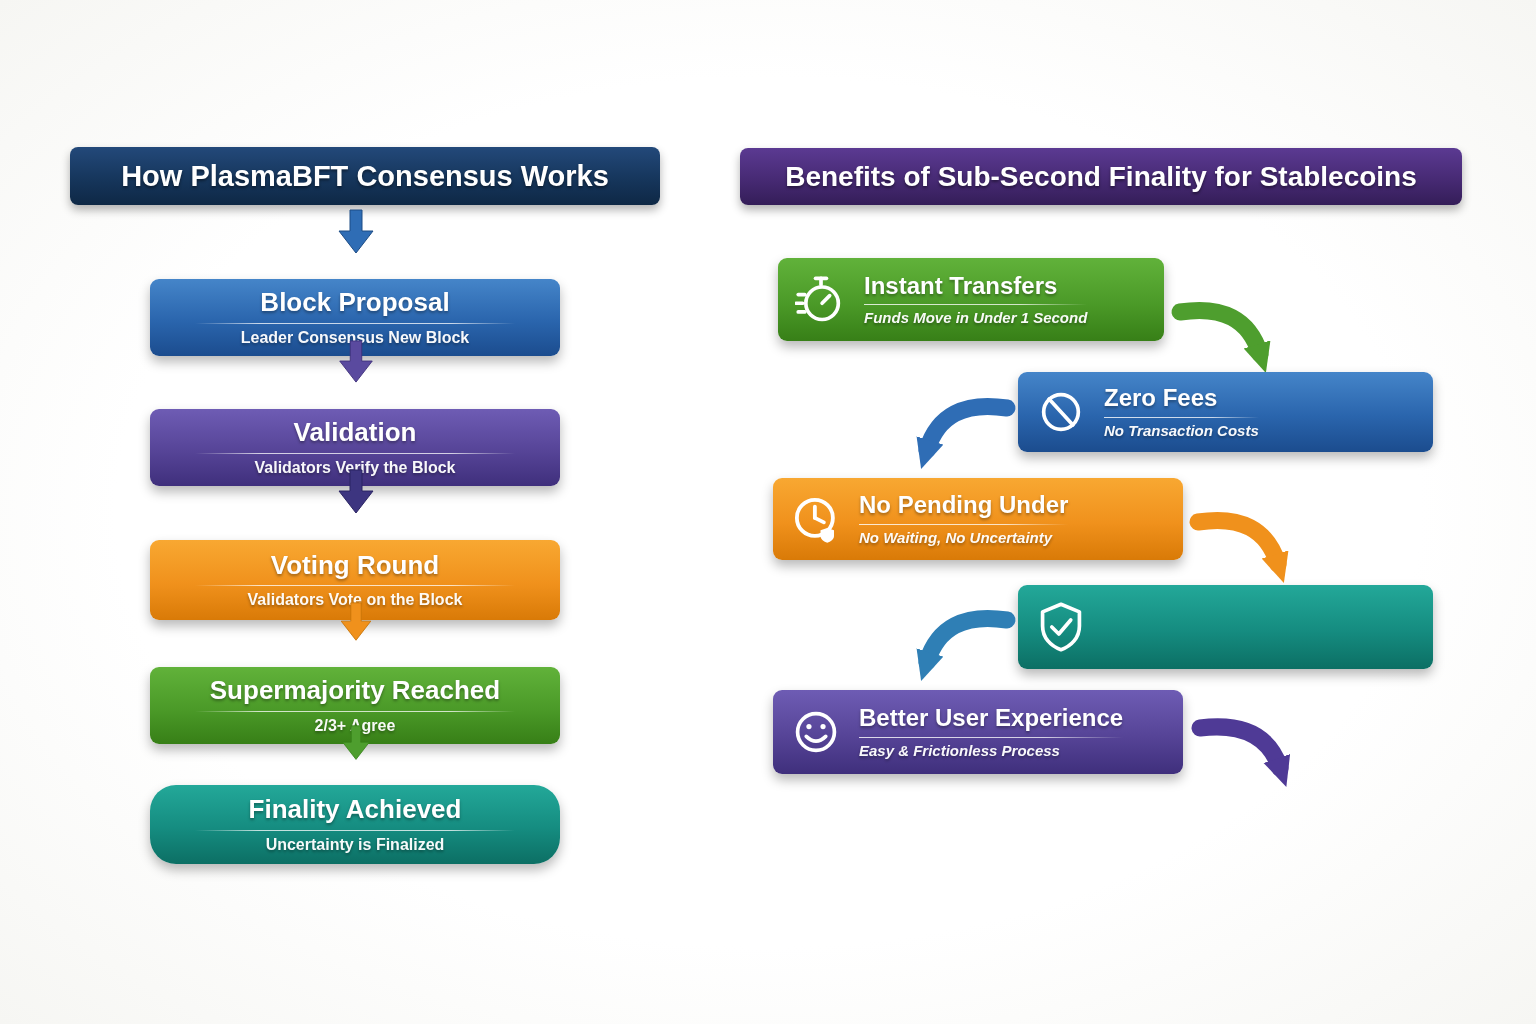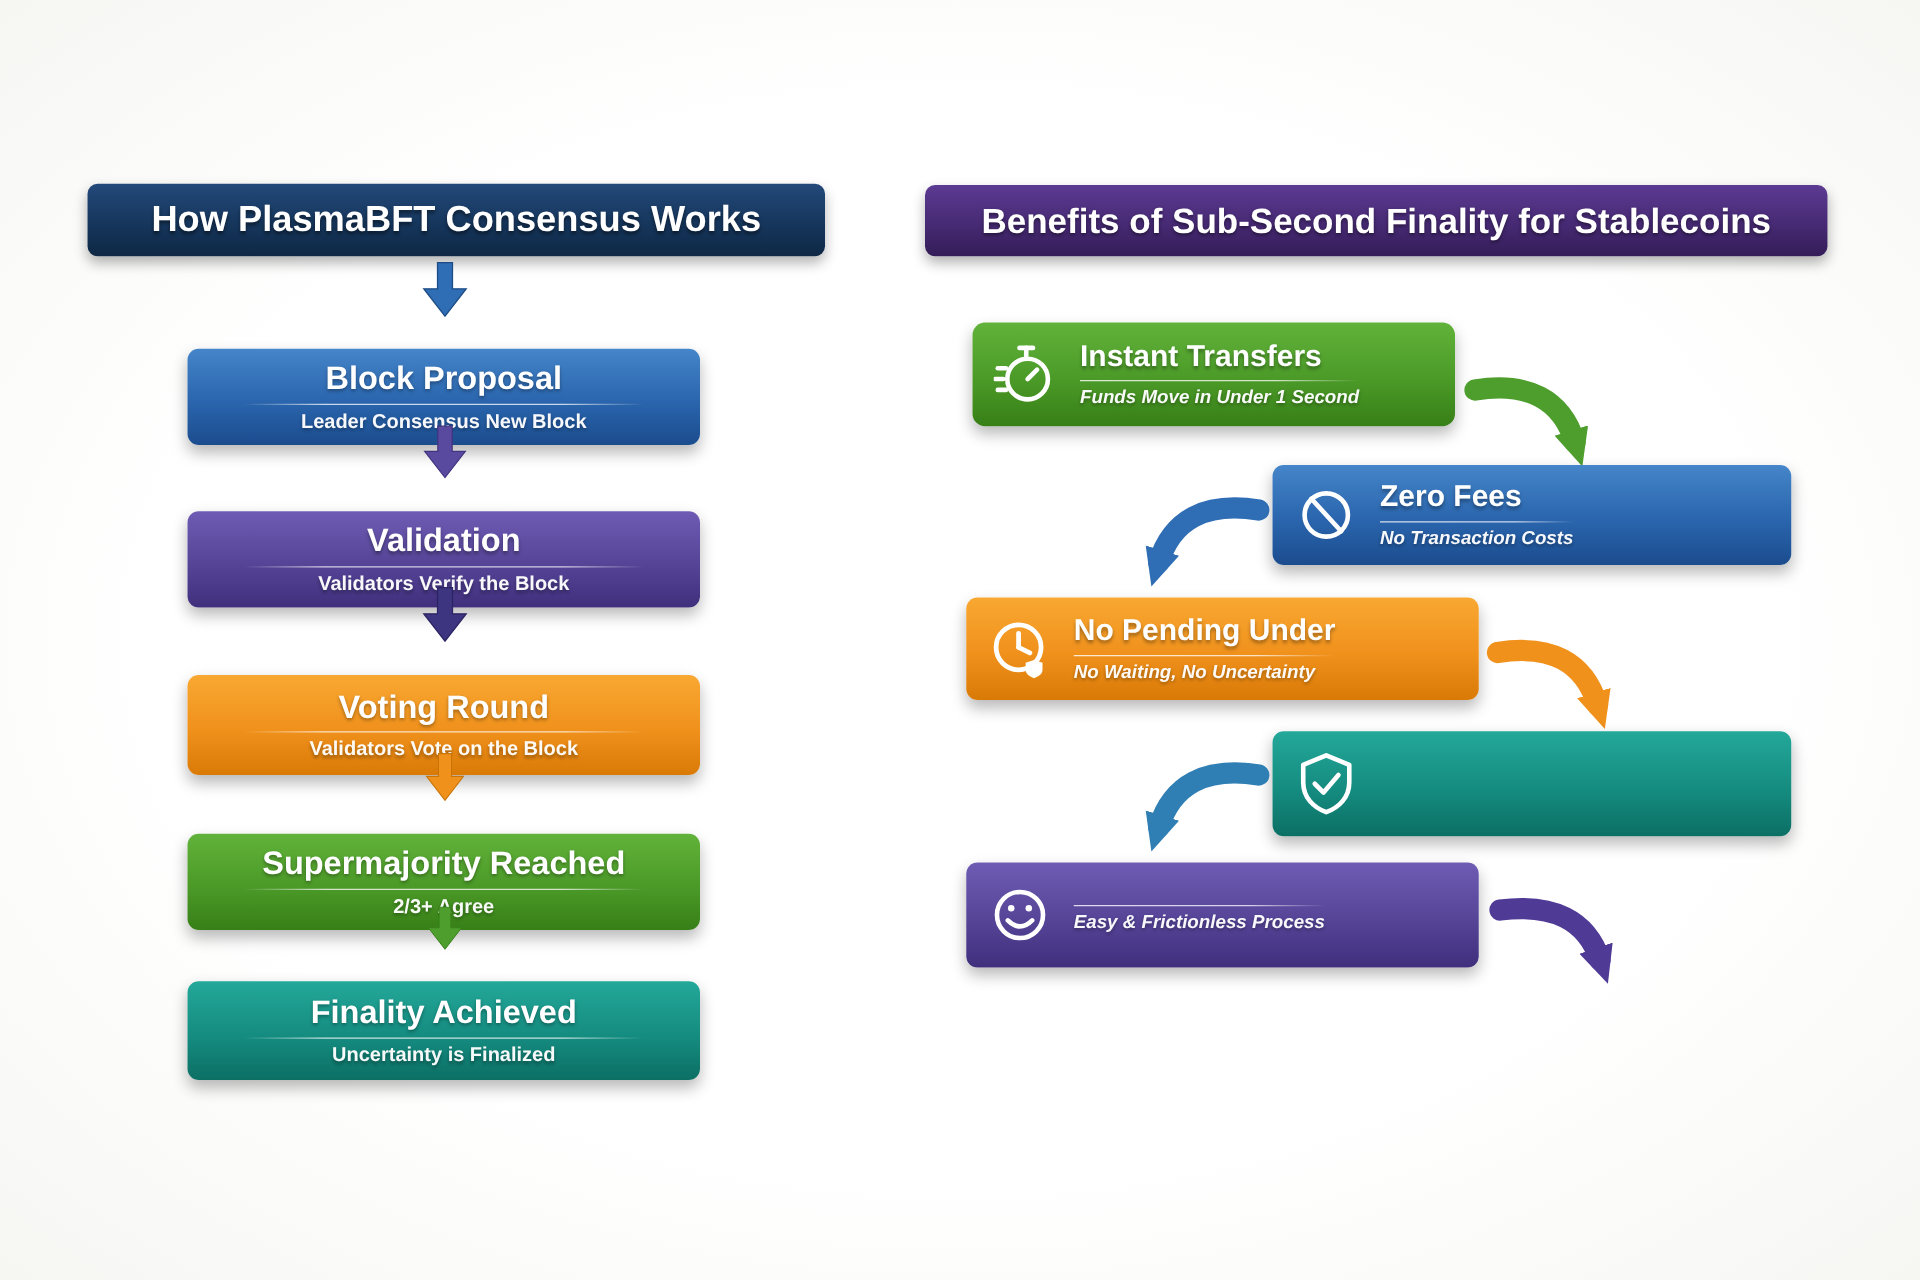--- a/index.html
+++ b/index.html
@@ -30,21 +30,21 @@
     margin-top:22px;
   }
   .box .title{font-size:26px;font-weight:bold;line-height:1.1;}
   .box .rule{height:1px;width:78%;margin:6px auto 5px auto;
     background:linear-gradient(90deg,rgba(255,255,255,0) 0%,rgba(255,255,255,0.75) 20%,rgba(255,255,255,0.75) 80%,rgba(255,255,255,0) 100%);}
   .box .subtitle{font-size:16px;font-weight:bold;opacity:.96;}
   .c-blue  {background:linear-gradient(180deg,#4585c9 0%,#2a65ad 55%,#1b4c8e 100%);}
   .c-purple{background:linear-gradient(180deg,#6e5cb4 0%,#564497 55%,#3f2f7c 100%);}
   .c-orange{background:linear-gradient(180deg,#f8a832 0%,#f0911c 55%,#d97a07 100%);}
   .c-green {background:linear-gradient(180deg,#61b23a 0%,#4b9a28 55%,#377f17 100%);}
-  .c-teal  {background:linear-gradient(180deg,#23a899 0%,#158c80 55%,#0c6f64 100%);}
+  .c-teal  {background:linear-gradient(180deg,#23a899 0%,#158c80 55%,#0c6f64 100%);border-radius:26px;}
   
   .benefit{
     border-radius:9px;color:#fff;
     box-shadow:0 6px 12px rgba(0,0,0,0.28);
     display:flex;align-items:center;
     text-shadow:0 2px 3px rgba(0,0,0,0.35);
   }
   .benefit .icon-wrap{width:86px;display:flex;align-items:center;justify-content:center;flex:0 0 86px;}
   .benefit .txt{display:flex;flex-direction:column;align-items:flex-start;padding-right:10px;}
   .benefit .title{font-size:24px;font-weight:bold;line-height:1.1;}
@@ -109,21 +109,21 @@
 <div class="abs box c-teal" style="left:150px;top:763px;width:410px;height:79px;">
   <div class="title">Finality Achieved</div>
   <div class="rule"></div>
   <div class="subtitle">Uncertainty is Finalized</div>
 </div>
 
 <div class="abs banner violet" style="left:740px;top:148px;width:722px;height:57px;font-size:28px;">
   <span>Benefits of Sub-Second Finality for Stablecoins</span>
 </div>
 
-<div class="abs benefit c-green" style="left:778px;top:258px;width:386px;height:83px;border-radius:10px;">
+<div class="abs benefit c-green" style="left:778px;top:258px;width:386px;height:83px;">
   <div class="icon-wrap">
     <svg width="52" height="52" viewBox="0 0 48 48" fill="none" stroke="#ffffff" stroke-width="3.4" stroke-linecap="round">
       <line x1="19" y1="4" x2="29" y2="4"></line>
         <line x1="24" y1="4" x2="24" y2="10"></line>
       <circle cx="25" cy="27" r="15"></circle>
       <line x1="25" y1="27" x2="32" y2="20"></line>
       <line x1="3" y1="19" x2="9" y2="19"></line>
         <line x1="1" y1="27" x2="7" y2="27"></line>
         <line x1="3" y1="35" x2="9" y2="35"></line>
     </svg>
@@ -213,20 +213,21 @@
 <div class="abs benefit c-purple" style="left:773px;top:690px;width:410px;height:84px;">
   <div class="icon-wrap">
     <svg width="52" height="52" viewBox="0 0 48 48" fill="none" stroke="#ffffff" stroke-width="3.4" stroke-linecap="round">
       <circle cx="24" cy="24" r="17"></circle>
       <circle cx="17.5" cy="19" r="2.4" fill="#ffffff" stroke="none"></circle>
       <circle cx="30.5" cy="19" r="2.4" fill="#ffffff" stroke="none"></circle>
       <path d="M15 28 Q24 37 33 28"></path>
     </svg>
   </div>
   <div class="txt">
+    <div class="title">Better User Experience</div>
     <div class="rule"></div>
     <div class="subtitle">Easy &amp; Frictionless Process</div>
   </div>
 </div>
 
 <svg class="curve" style="left:1192px;top:708px;" width="120" height="95" viewBox="0 0 120 95">
   <defs>
       <marker id="ah-p" markerUnits="userSpaceOnUse" markerWidth="40" markerHeight="40" refX="10" refY="14" orient="auto">
     <path d="M0,0 L30,14 L0,28 Z" fill="#4f3a96"></path>
       </marker>

